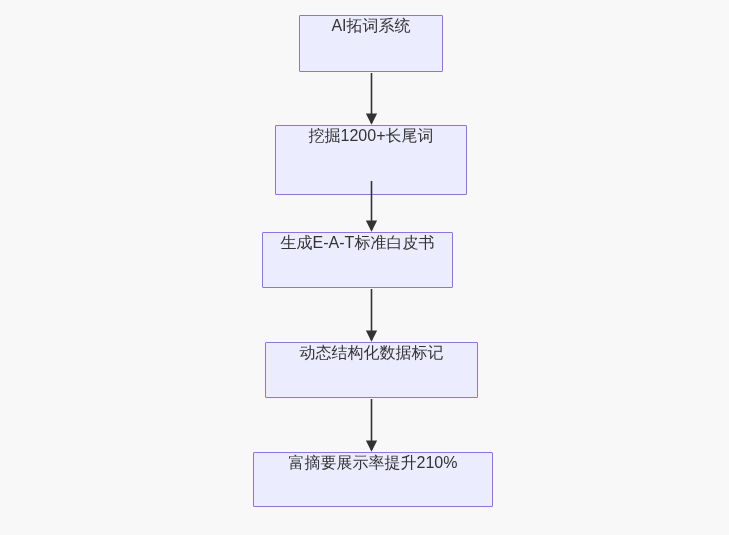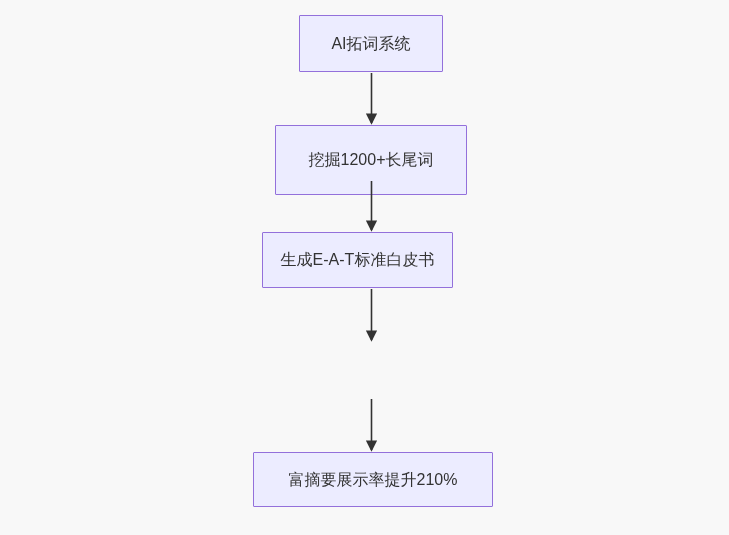--- a/index.html
+++ b/index.html
@@ -20,21 +20,21 @@
     position: relative;
     width: 729px; height: 535px;
     background: var(--bg);
   }
   .node {
     position: absolute;
     background: var(--node-fill);
     border: 1.4px solid var(--node-border);
     border-radius: 1px;
     display: flex;
-    align-items: center;
+    align-items: flex-start;
     justify-content: center;
     color: var(--text);
     font-size: 16px;
     line-height: 1.2;
     white-space: nowrap;
     text-align: center;
   }
   .n1 { left: 299px; top: 15px;  width: 144px; height: 57px; }
   .n2 { left: 275px; top: 125px; width: 192px; height: 70px; }
   .n3 { left: 262px; top: 232px; width: 191px; height: 56px; }
@@ -61,20 +61,23 @@
   </div>
 
   <div class="node n2">
     <span>挖掘1200+长尾词</span>
   </div>
 
   <div class="node n3">
     <span>生成E-A-T标准白皮书</span>
   </div>
 
+  <div class="node n4">
+    <span>动态结构化数据标记</span>
+  </div>
 
   <div class="node n5">
     <span>富摘要展示率提升210%</span>
   </div>
 
   <svg class="edges" viewBox="0 0 729 535" aria-hidden="true">
     <defs>
       <marker id="arrowhead" viewBox="0 0 10 10" refX="8.5" refY="5" markerWidth="7" markerHeight="7" orient="auto-start-reverse">
         <path d="M 0 0 L 10 5 L 0 10 z" fill="#333333"></path>
       </marker>

